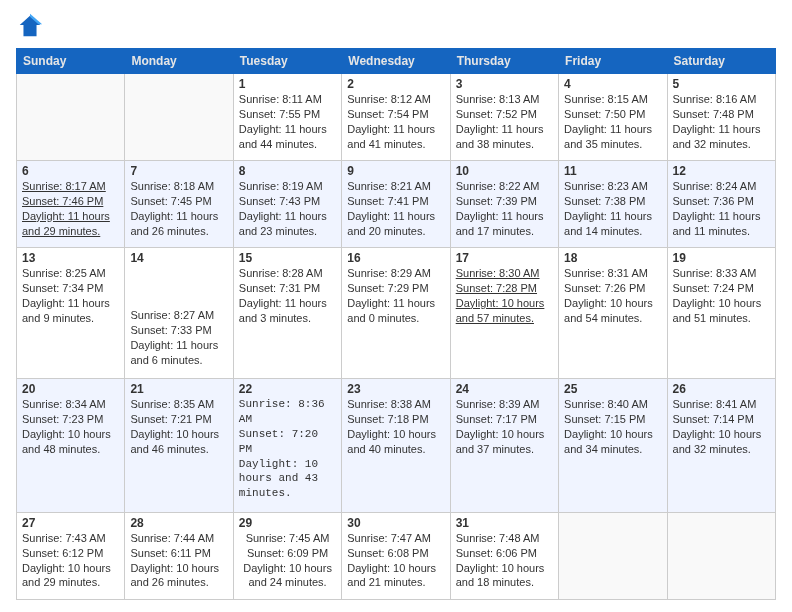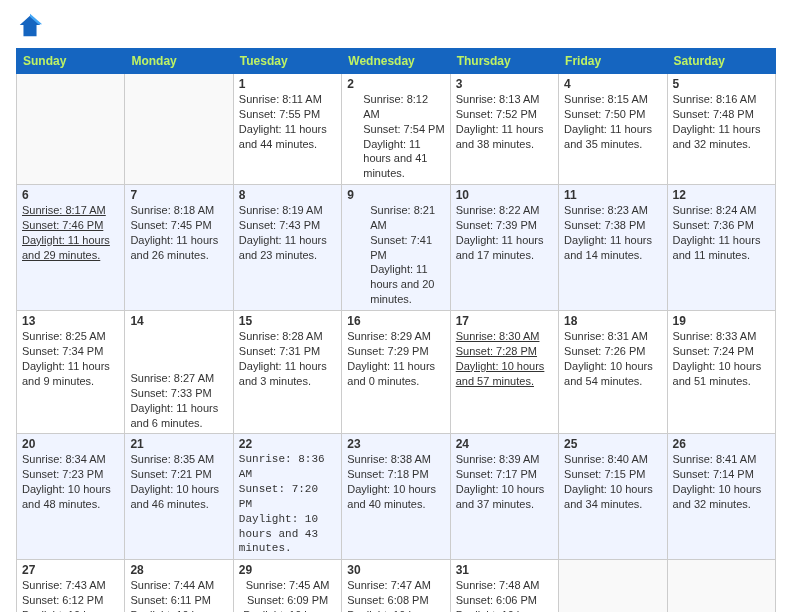--- a/index.html
+++ b/index.html
@@ -62,21 +62,21 @@
     }
     .calendar {
       flex: 1;
       border: 1px solid #ccc;
       border-collapse: collapse;
       width: 100%;
       table-layout: fixed;
     }
     .calendar th {
       background: #1565c0;
-      color: #bef264;
+      color: #e5e5e5;
       text-align: left;
       padding: 5px 6px;
       font-size: 12px;
       font-weight: bold;
       border: 1px solid #1565c0;
     }
     .calendar td {
       border: 1px solid #ccc;
       vertical-align: top;
       padding: 3px 5px;
@@ -142,21 +142,21 @@
           <td class="empty"></td>
           <td class="empty"></td>
           <td>
             <span class="day-num">1</span>
             <div class="day-info" style="white-space: pre-line;">Sunrise: 8:11 AM
 Sunset: 7:55 PM
 Daylight: 11 hours and 44 minutes.</div>
           </td>
           <td>
             <span class="day-num">2</span>
-            <div class="day-info" style="white-space: pre-line; margin-left: 16px;">Sunrise: 8:12 AM
+            <div class="day-info" style="white-space: pre-line;">Sunrise: 8:12 AM
 Sunset: 7:54 PM
 Daylight: 11 hours and 41 minutes.</div>
           </td>
           <td>
             <span class="day-num">3</span>
             <div class="day-info" style="white-space: pre-line;">Sunrise: 8:13 AM
 Sunset: 7:52 PM
 Daylight: 11 hours and 38 minutes.</div>
           </td>
           <td>
@@ -186,21 +186,21 @@
 Daylight: 11 hours and 26 minutes.</div>
           </td>
           <td>
             <span class="day-num">8</span>
             <div class="day-info" style="white-space: pre-line;">Sunrise: 8:19 AM
 Sunset: 7:43 PM
 Daylight: 11 hours and 23 minutes.</div>
           </td>
           <td>
             <span class="day-num">9</span>
-            <div class="day-info" style="white-space: pre-line; margin-left: 23px;">Sunrise: 8:21 AM
+            <div class="day-info" style="white-space: pre-line;">Sunrise: 8:21 AM
 Sunset: 7:41 PM
 Daylight: 11 hours and 20 minutes.</div>
           </td>
           <td>
             <span class="day-num">10</span>
             <div class="day-info" style="white-space: pre-line;">Sunrise: 8:22 AM
 Sunset: 7:39 PM
 Daylight: 11 hours and 17 minutes.</div>
           </td>
           <td>

